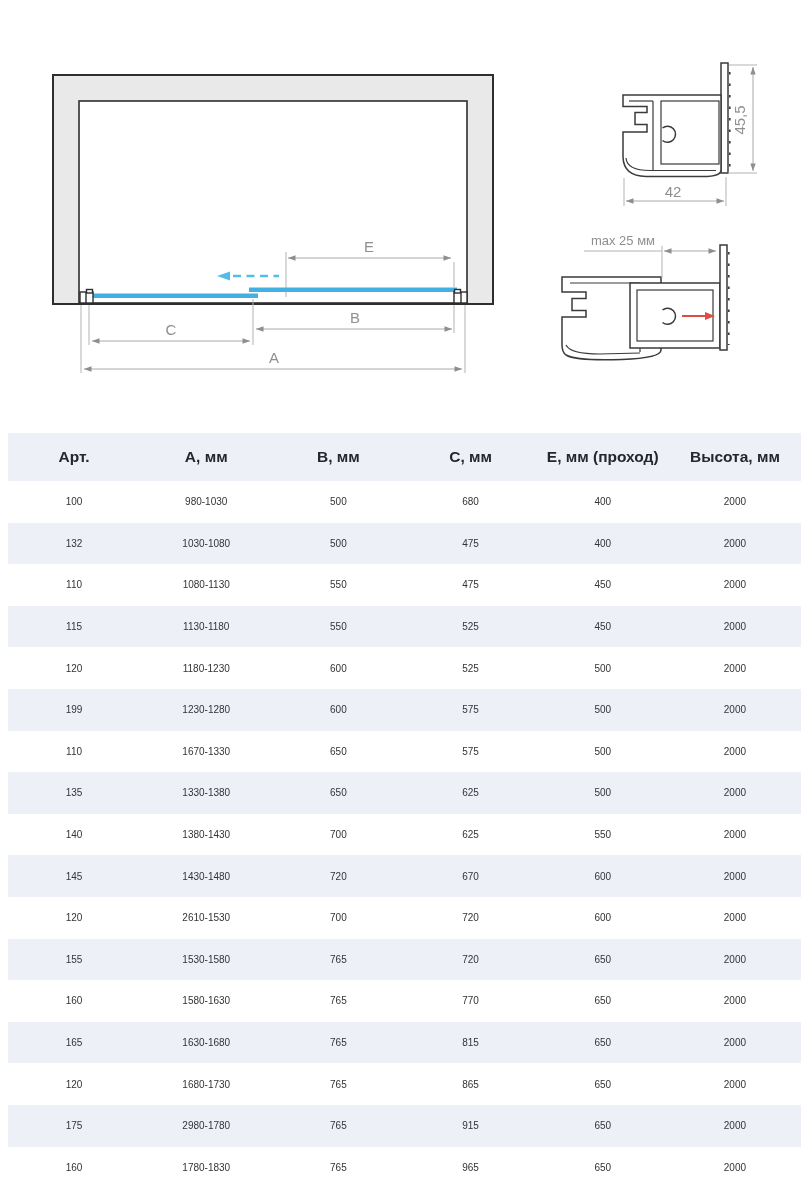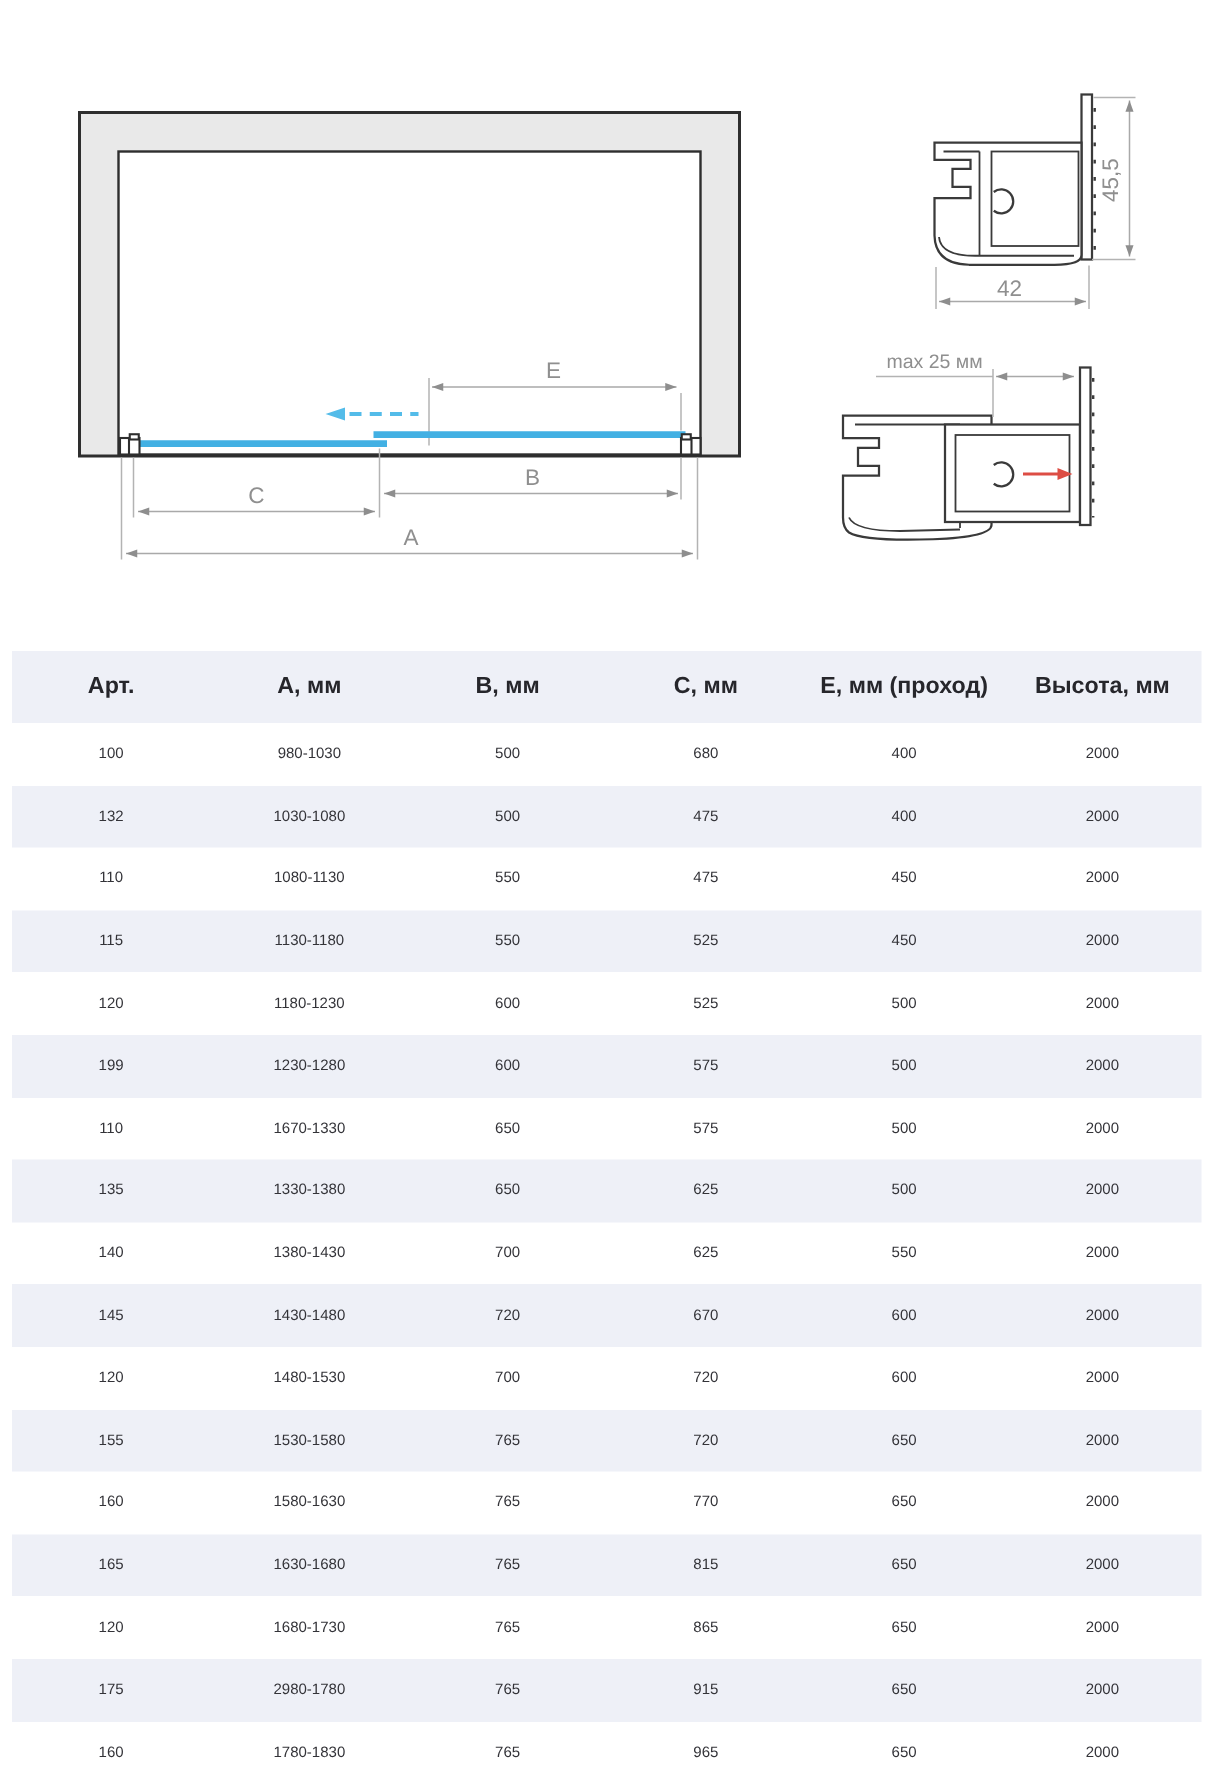--- a/index.html
+++ b/index.html
@@ -215,21 +215,21 @@
       <div class="t-row striped">
         <div class="t-cell">145</div>
         <div class="t-cell">1430-1480</div>
         <div class="t-cell">720</div>
         <div class="t-cell">670</div>
         <div class="t-cell">600</div>
         <div class="t-cell">2000</div>
       </div>
       <div class="t-row">
         <div class="t-cell">120</div>
-        <div class="t-cell">1480-1530</div>
+        <div class="t-cell">2610-1530</div>
         <div class="t-cell">700</div>
         <div class="t-cell">720</div>
         <div class="t-cell">600</div>
         <div class="t-cell">2000</div>
       </div>
       <div class="t-row striped">
         <div class="t-cell">155</div>
         <div class="t-cell">1530-1580</div>
         <div class="t-cell">765</div>
         <div class="t-cell">720</div>

